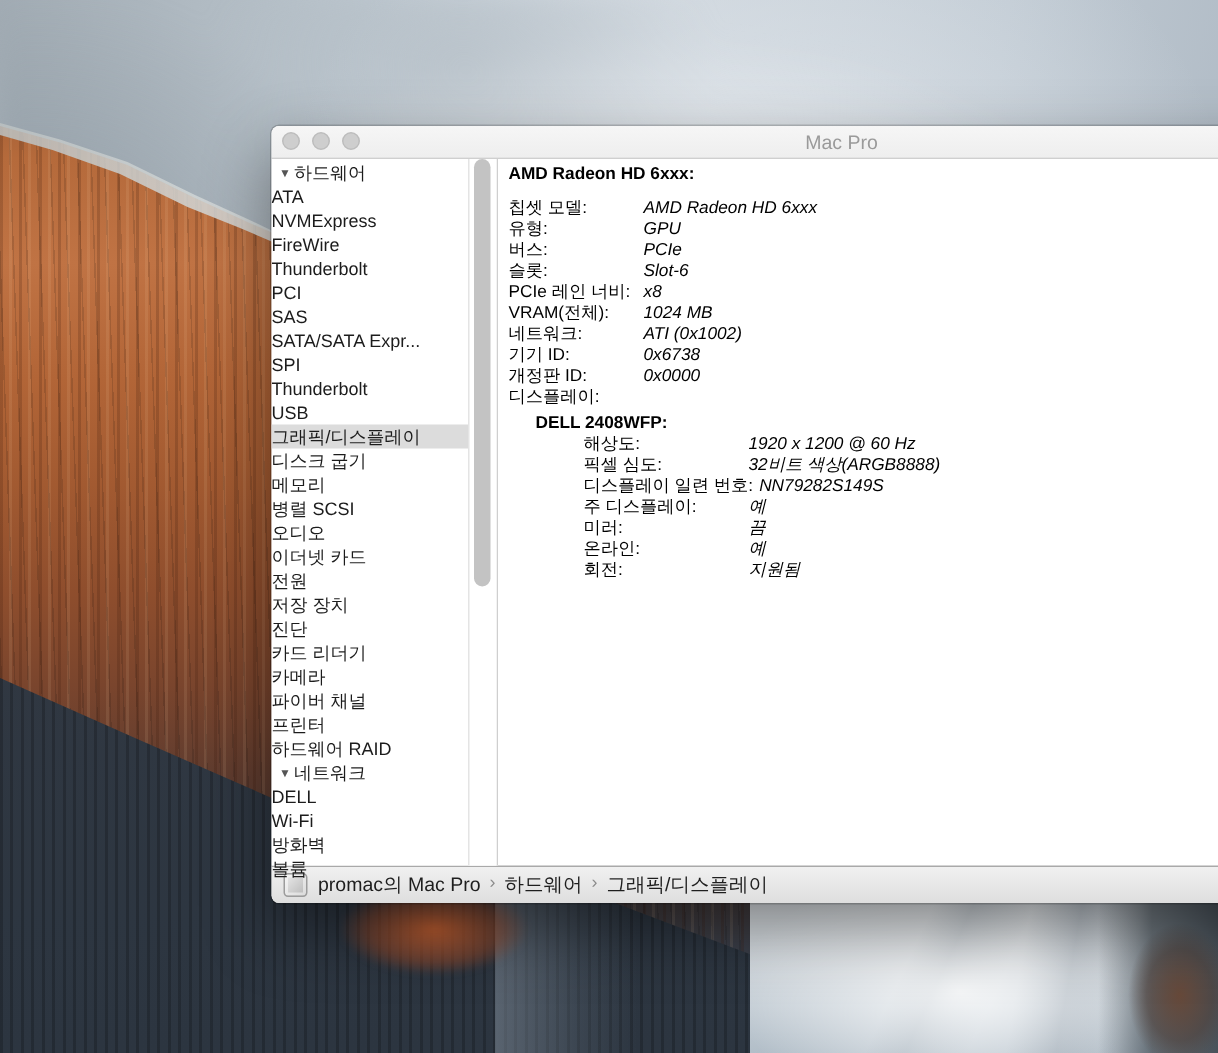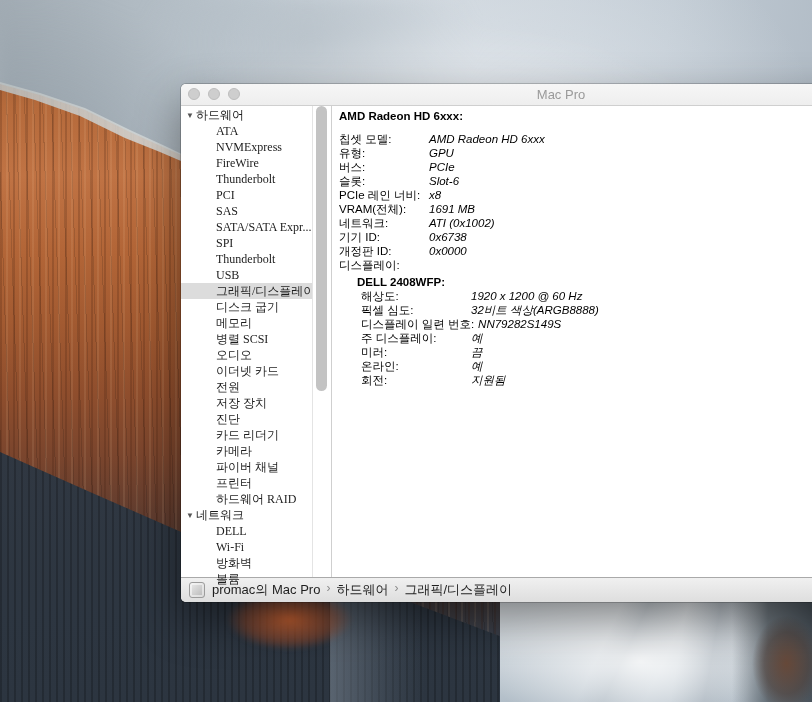--- a/index.html
+++ b/index.html
@@ -66,38 +66,38 @@
     border-bottom:1px solid #cfcfcf;position:relative;}
   .lights{position:absolute;left:7px;top:4px;display:flex;gap:8px;}
   .light{width:12px;height:12px;border-radius:50%;background:#cecece;
     border:1px solid #bdbdbd;box-sizing:border-box;}
   .title{position:absolute;left:0;right:0;top:0;height:21px;line-height:21px;
     text-align:center;font-size:13px;color:#9a9a9a;}
   .content{flex:1 1 auto;min-height:0;display:flex;}
   
   .sidebar{flex:0 0 150px;position:relative;border-right:1px solid #cfcfcf;background:#fff;}
   .sidebar-list{position:absolute;left:0;top:1px;right:18px;}
-  .srow{height:16px;line-height:16px;font-size:12px;color:#1c1c1c;white-space:nowrap;overflow:hidden;font-family:Liberation Serif, serif;}
+  .srow{height:16px;line-height:16px;font-size:12px;color:#1c1c1c;white-space:nowrap;overflow:hidden;}
   .srow.section{padding-left:5px;}
-  .srow.item{padding-left:35px;}
+  .srow.item{}
   .srow.selected{background:#dcdcdc;}
   .tri{font-size:8px;color:#555;display:inline-block;width:10px;vertical-align:1px;}
   .scrollbar{position:absolute;top:0;right:0;bottom:0;width:18px;background:#fff;
     border-left:1px solid #e4e4e4;}
   .thumb{position:absolute;left:3px;top:0;width:11px;height:285px;background:#c3c3c3;border-radius:6px;}
   
   .main{flex:1 1 auto;background:#fff;padding:3px 8px 0 7px;font-size:11.5px;color:#000;overflow:hidden;}
   .main-title{font-weight:bold;line-height:14px;margin-bottom:9px;}
   .frow{display:flex;line-height:14px;}
   .flabel{min-width:86px;white-space:nowrap;padding-right:4px;}
   .fvalue{white-space:nowrap;font-style:italic;}
   .display-section{margin-left:18px;}
   .display-title{font-weight:bold;line-height:14px;margin-top:3px;}
   .display-section .frow{margin-left:4px;}
-  .display-section .flabel{min-width:106px;}
+  .display-section .flabel{min-width:106px;margin-left:28px;}
   
   .statusbar{flex:0 0 24px;border-top:1px solid #a9a9a9;
     background:linear-gradient(#f0f0f0,#dedede);
     display:flex;align-items:center;padding:0 8px;gap:7px;font-size:13px;color:#1e1e1e;}
   .mini-icon{width:16px;height:16px;border-radius:3px;box-sizing:border-box;
     background:linear-gradient(135deg,#ececec,#b6b6b6);border:1px solid #9c9c9c;
     box-shadow:inset 0 0 0 2px rgba(255,255,255,.5);}
   .breadcrumb{display:flex;align-items:flex-start;gap:6px;white-space:nowrap;}
   .sep{color:#8b8b8b;font-size:12px;}
 </style>
@@ -181,21 +181,21 @@
           <div class="frow">
             <span class="flabel">슬롯:</span>
             <span class="fvalue">Slot-6</span>
           </div>
           <div class="frow">
             <span class="flabel">PCIe 레인 너비:</span>
             <span class="fvalue">x8</span>
           </div>
           <div class="frow">
             <span class="flabel">VRAM(전체):</span>
-            <span class="fvalue">1691 MB</span>
+            <span class="fvalue">1024 MB</span>
           </div>
           <div class="frow">
             <span class="flabel">네트워크:</span>
             <span class="fvalue">ATI (0x1002)</span>
           </div>
           <div class="frow">
             <span class="flabel">기기 ID:</span>
             <span class="fvalue">0x6738</span>
           </div>
           <div class="frow">

